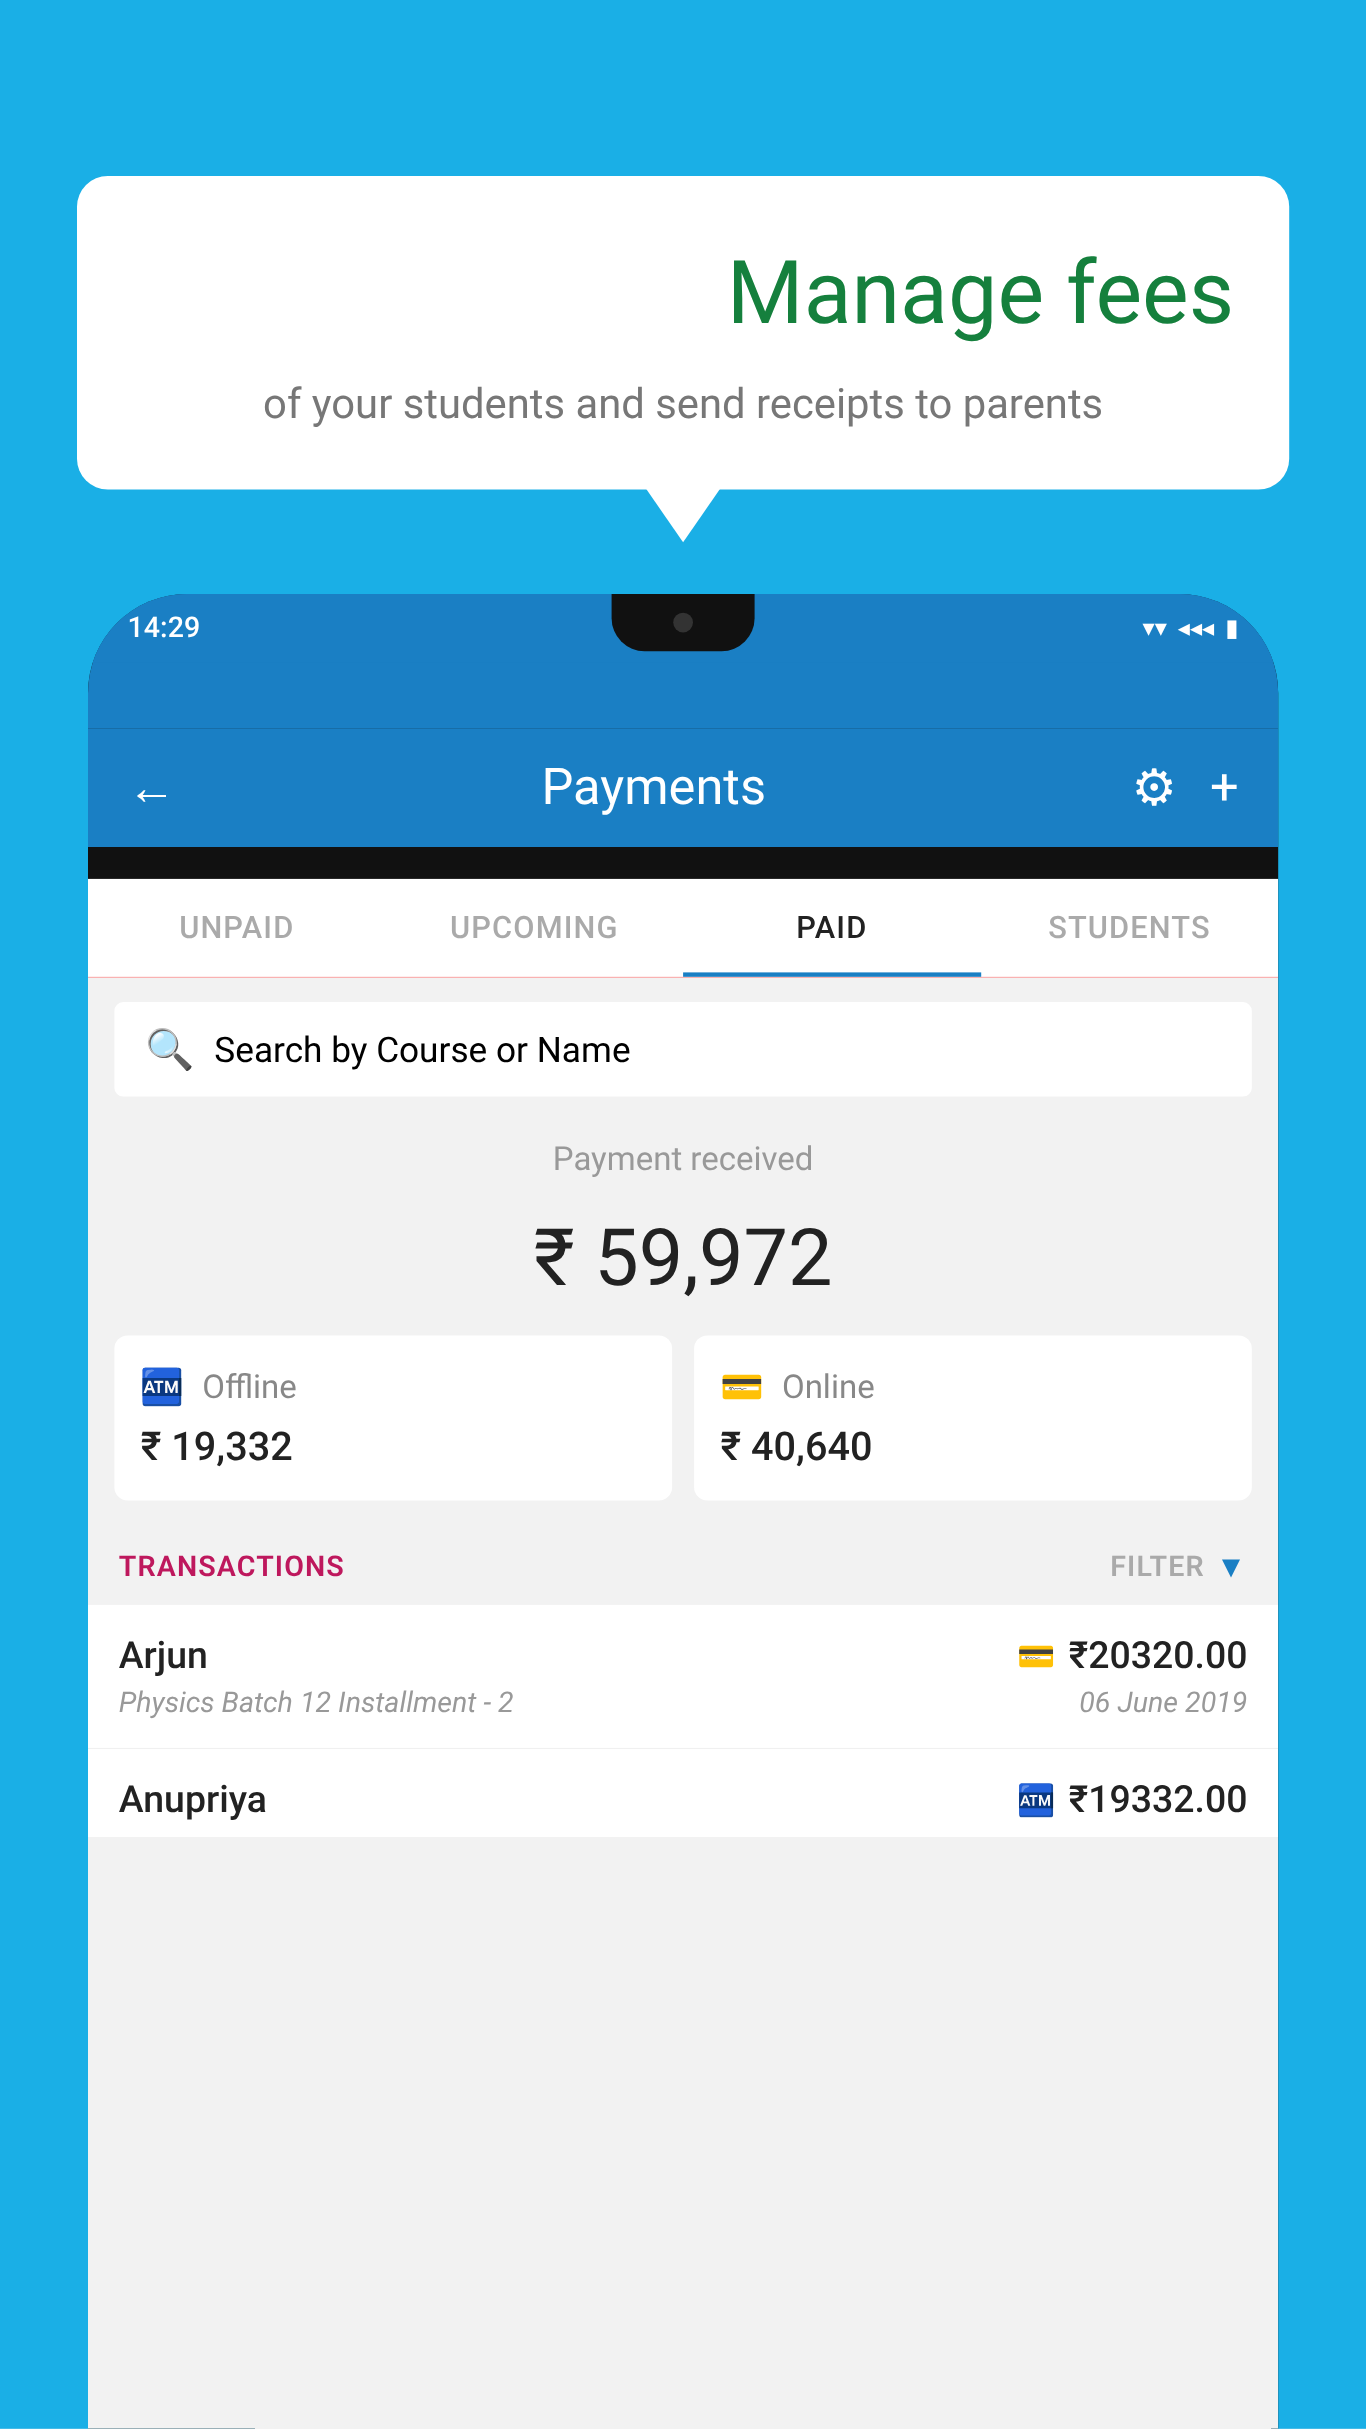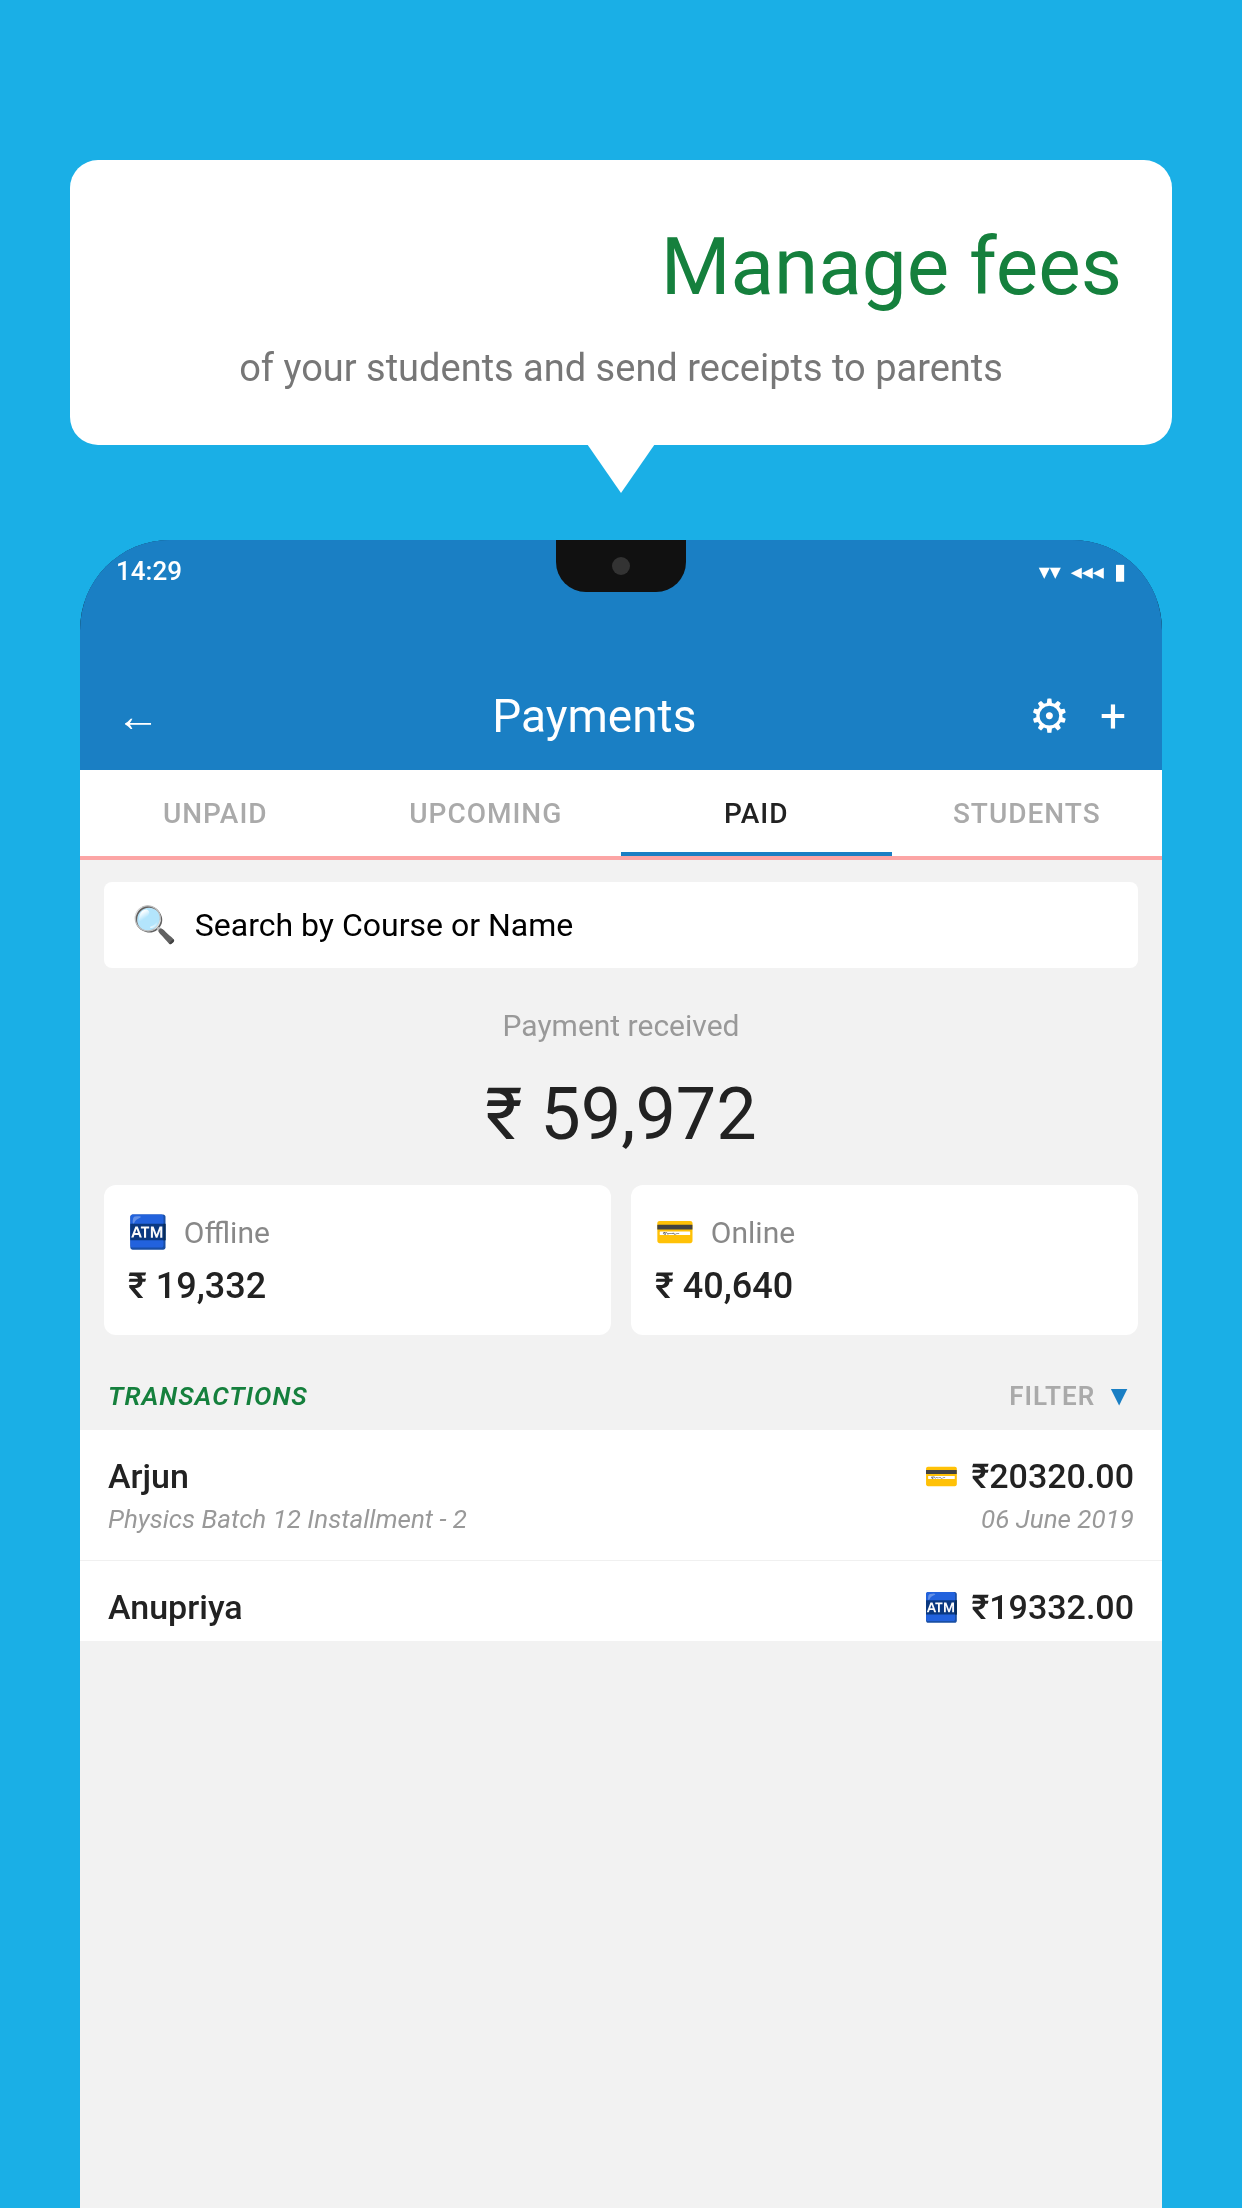--- a/index.html
+++ b/index.html
@@ -114,21 +114,22 @@
     .back-arrow {
       font-size: 44px;
       color: white;
     }
 
     
     .tabs-bar {
       background: white;
       display: flex;
       height: 90px;
-      border-bottom: 4px solid #fca5a5;
+      border-bottom: 1px solid #fca5a5;
+      margin-top: 29px;
     }
 
     .tab-item {
       flex: 1;
       display: flex;
       align-items: center;
       justify-content: center;
       font-size: 28px;
       font-weight: 500;
       color: #aaa;
@@ -237,25 +238,24 @@
 
     
     .transactions-header {
       display: flex;
       justify-content: space-between;
       align-items: center;
       padding: 20px 28px 18px;
     }
 
     .transactions-label {
-      color: #15803d;
+      color: #be185d;
       font-size: 26px;
       font-weight: 600;
       letter-spacing: 1px;
-      font-style: italic;
     }
 
     .filter-btn {
       display: flex;
       align-items: center;
       gap: 10px;
       color: #aaa;
       font-size: 26px;
       font-weight: 600;
       letter-spacing: 1px;

